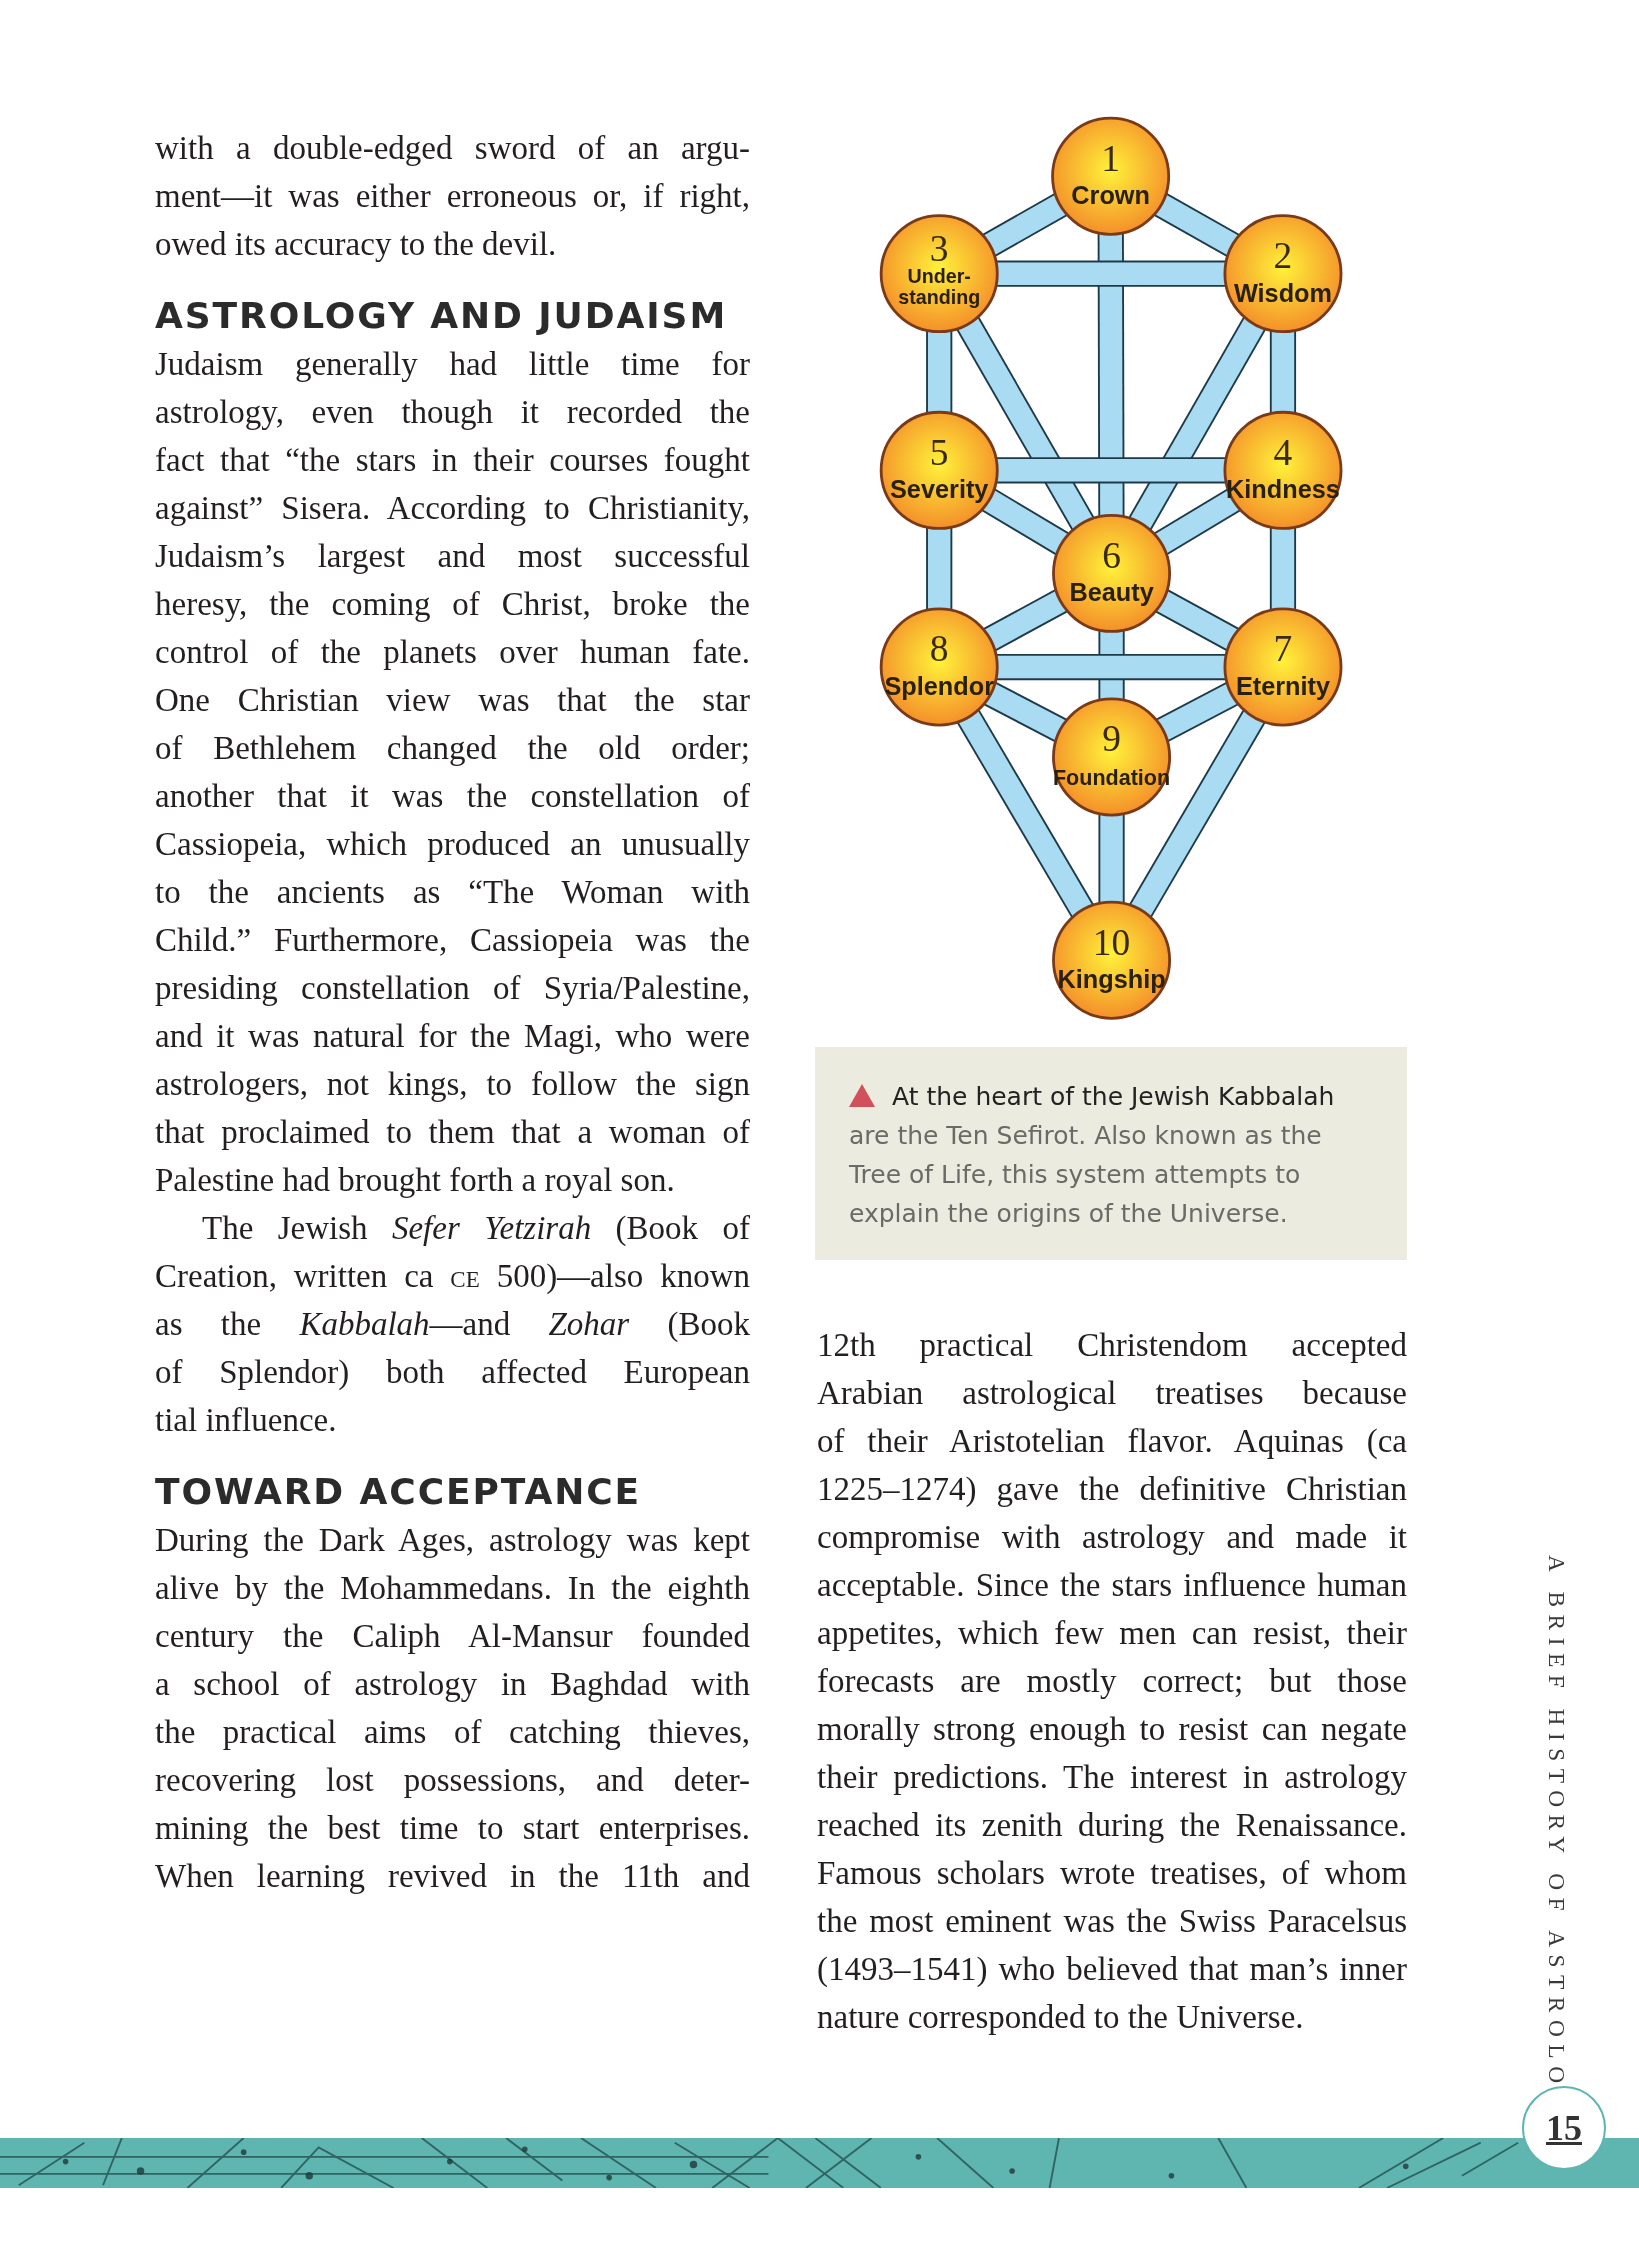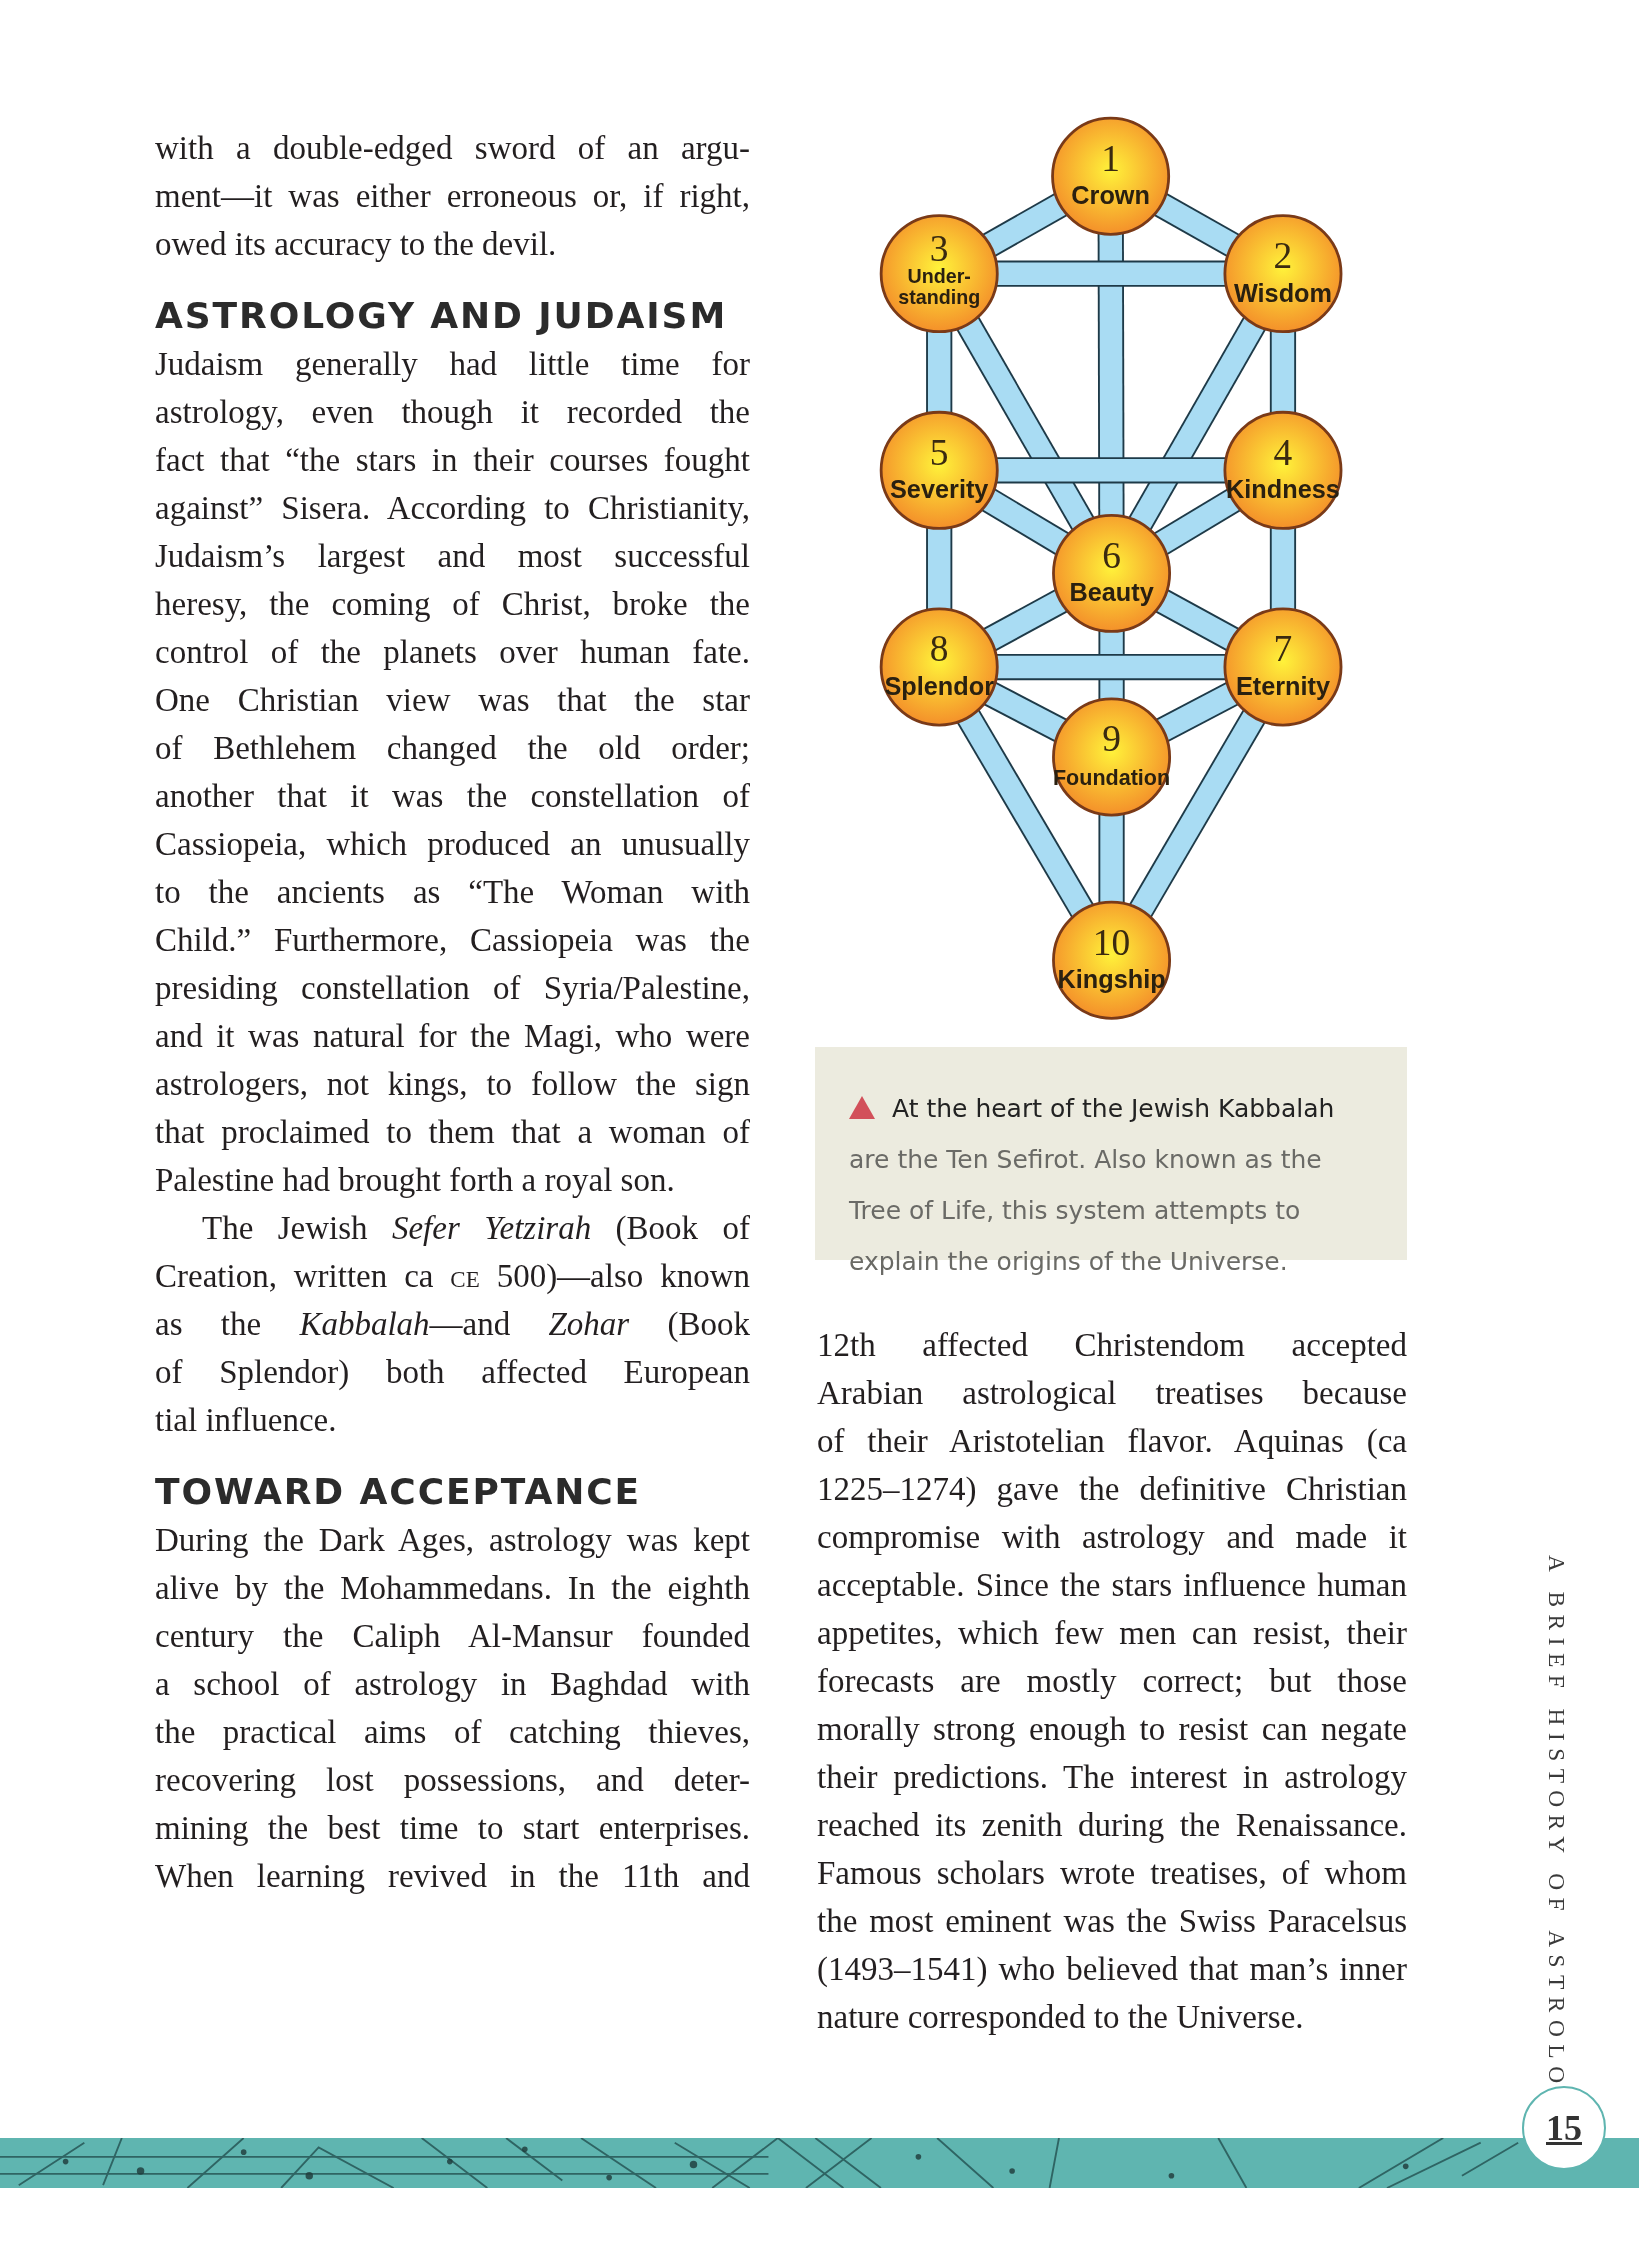--- a/index.html
+++ b/index.html
@@ -47,21 +47,21 @@
     font-family: "DejaVu Sans", "Liberation Sans", sans-serif;
     font-size: 25px; line-height: 39px; color: #6a6a66;
   }
   #caption .cap-first { color: #222; }
   #caption .triangle {
     display: inline-block; width: 0; height: 0;
     border-left: 13px solid transparent; border-right: 13px solid transparent;
     border-bottom: 23.4px solid #d2505a;
     margin-right: 17px; vertical-align: -1.9px;
   }
-  #caption span.cl { display: block; white-space: nowrap; margin-top: 12px; }
+  #caption span.cl { display: block; white-space: nowrap; }
 
   
   #running-title {
     position: absolute; left: 1570px; top: 1555px;
     transform-origin: 0 0; transform: rotate(90deg);
     font-family: "Liberation Serif", serif; font-size: 23.4px; letter-spacing: 7.5px;
     color: #3a3a3a; white-space: nowrap;
   }
 
   
@@ -282,21 +282,21 @@
 </div>
 
 <div id="caption">
   <span class="cl cap-first"><span class="triangle"></span><span>At the heart of the Jewish Kabbalah</span></span>
   <span class="cl">are the Ten Sefirot. Also known as the</span>
   <span class="cl">Tree of Life, this system attempts to</span>
   <span class="cl">explain the origins of the Universe.</span>
 </div>
 
 <div class="col col-right" id="right-col">
-    <span class="line">12th affected Christendom accepted</span>
+    <span class="line">12th practical Christendom accepted</span>
     <span class="line">Arabian astrological treatises because</span>
     <span class="line">of their Aristotelian flavor. Aquinas (ca</span>
     <span class="line">1225–1274) gave the definitive Christian</span>
     <span class="line">compromise with astrology and made it</span>
     <span class="line">acceptable. Since the stars influence human</span>
     <span class="line">appetites, which few men can resist, their</span>
     <span class="line">forecasts are mostly correct; but those</span>
     <span class="line">morally strong enough to resist can negate</span>
     <span class="line">their predictions. The interest in astrology</span>
     <span class="line">reached its zenith during the Renaissance.</span>

